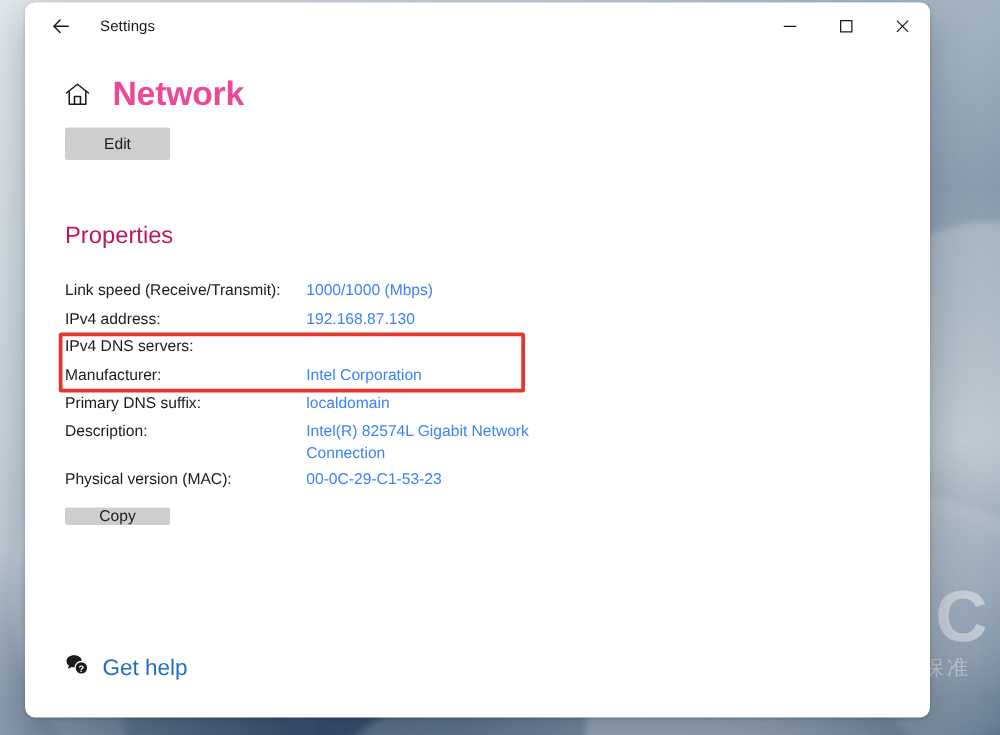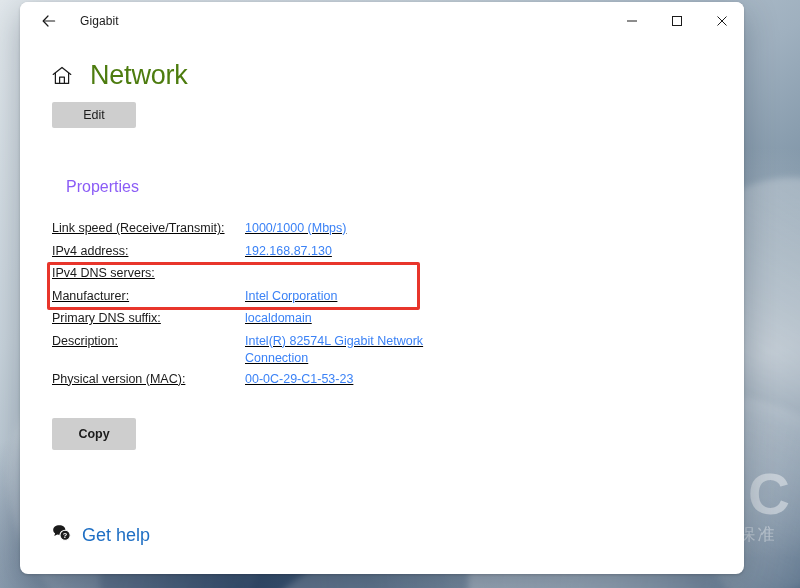--- a/index.html
+++ b/index.html
@@ -139,22 +139,22 @@
 
   .page-head {
     display: flex;
     align-items: center;
     gap: 16px;
     margin-top: 20px;
   }
   .home-icon { display: flex; align-items: center; }
   .page-title {
     font-size: 27px;
-    font-weight: 400;
-    color: #4d7c0f;
+    font-weight: 700;
+    color: #ec4899;
     letter-spacing: -0.2px;
   }
 
   .std-btn {
     background: #cecece;
     border: none;
     border-radius: 2px;
     font-family: "Liberation Sans", sans-serif;
     font-size: 12.5px;
     color: #1b1b1b;
@@ -162,40 +162,38 @@
     cursor: pointer;
   }
   .btn-edit {
     width: 84px;
     height: 26px;
     margin-top: 11px;
     margin-left: 2px;
   }
   .btn-copy {
     width: 84px;
-    height: 32px;
-    margin-top: 28px;
+    height: 14px;
+    margin-top: 12px;
     margin-left: 2px;
-    font-weight: bold;
   }
 
   .section-title {
-    font-size: 16px;
+    font-size: 19px;
     font-weight: 400;
-    color: #8b5cf6;
+    color: #be185d;
     margin-top: 50px;
-    margin-left: 16px;
+    margin-left: 2px;
   }
 
   
   .prop-table {
     margin-top: 21px;
     margin-left: 2px;
     position: relative;
-    text-decoration: underline;
   }
   .prop-row {
     display: flex;
     align-items: flex-start;
     min-height: 22.5px;
   }
   .prop-row.gap-above { margin-top: 7px; }
   .prop-label {
     flex: 0 0 193px;
     font-size: 12.5px;
@@ -260,21 +258,21 @@
 
   <div class="titlebar">
     <div class="back-btn">
       <span>
         <svg width="16" height="16" viewBox="0 0 16 16">
           <path d="M7 3 L2.2 8 L7 13" fill="none" stroke="#1b1b1b" stroke-width="1.2" stroke-linecap="round" stroke-linejoin="round"></path>
           <line x1="2.4" y1="8" x2="13.6" y2="8" stroke="#1b1b1b" stroke-width="1.2" stroke-linecap="round"></line>
         </svg>
       </span>
     </div>
-    <div class="win-title">Gigabit</div>
+    <div class="win-title">Settings</div>
 
     <div class="caption-group">
       <div class="cap-btn">
         <span>
           <svg width="12" height="12" viewBox="0 0 12 12">
             <line x1="1" y1="6" x2="11" y2="6" stroke="#1b1b1b" stroke-width="1"></line>
           </svg>
         </span>
       </div>
       <div class="cap-btn">

